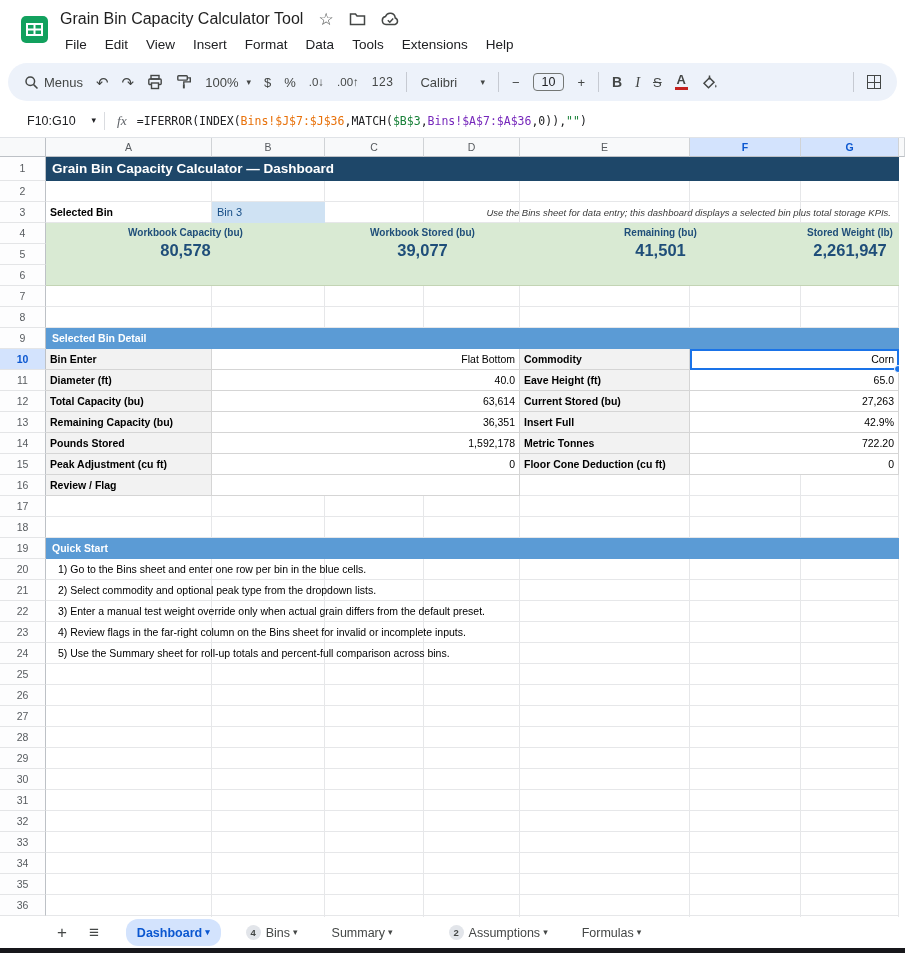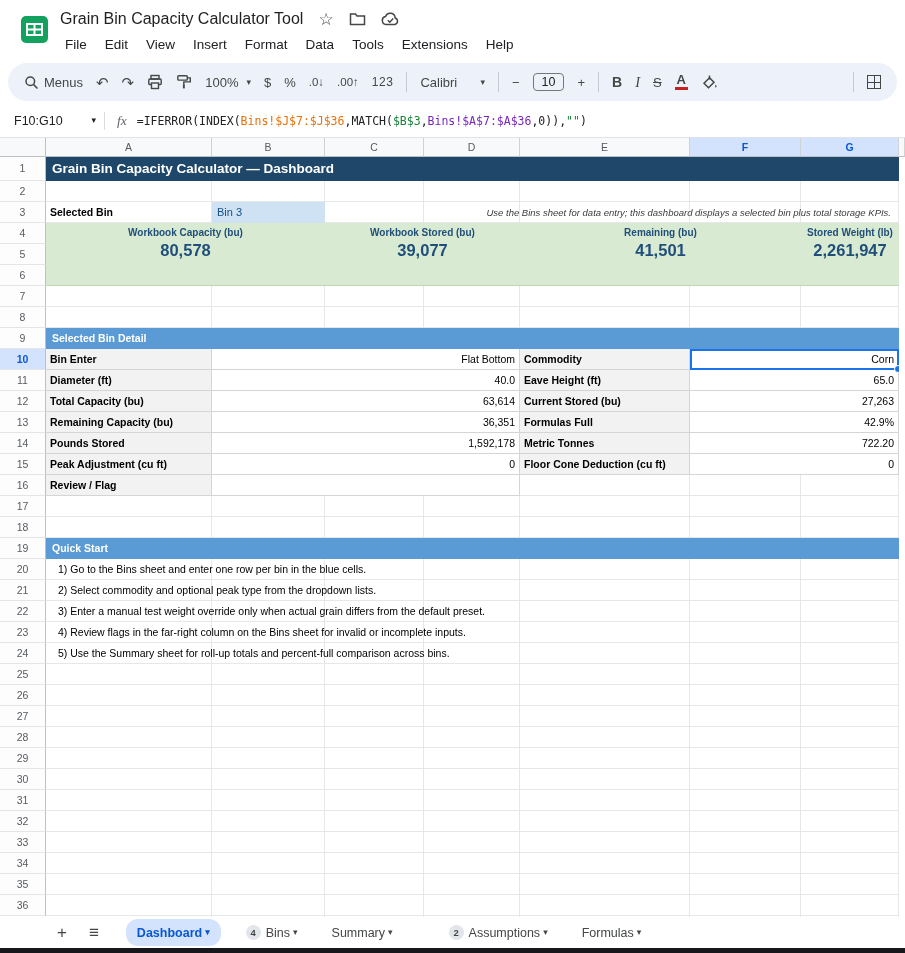--- a/index.html
+++ b/index.html
@@ -25,21 +25,21 @@
 .strike-s{text-decoration:line-through;font-size:13px}
 .acolor{font-weight:700;font-size:13px;display:flex;flex-direction:column;align-items:center;line-height:12px}
 .acolor .bar{width:13px;height:3px;background:#c5221f;margin-top:1px}
 .caret{font-size:9px;margin-left:3px;line-height:1}
 .borders-gl{width:14px;height:14px;border:1.4px solid #444746;position:relative}
 .borders-gl:before{content:"";position:absolute;left:0;right:0;top:50%;height:1.4px;background:#444746}
 .borders-gl:after{content:"";position:absolute;top:0;bottom:0;left:50%;width:1.4px;background:#444746}
 .mleft{margin-left:auto}
 
 .fbar{position:absolute;left:0;top:104px;width:100%;height:34px;display:flex;align-items:center;background:#fff;border-bottom:1px solid #e0e3e7}
-.namebox{width:96px;padding-left:14px;font-size:12.5px;color:#202124;display:flex;align-items:center;justify-content:space-between;cursor:pointer}
+.namebox{width:96px;padding-left:27px;font-size:12.5px;color:#202124;display:flex;align-items:center;justify-content:space-between;cursor:pointer}
 .fdiv{width:1px;height:18px;background:#dadce0;margin:0 8px}
 .fx{font-family:"Liberation Serif",serif;font-style:italic;color:#5f6368;font-size:13.5px;margin:0 10px 0 4px}
 .formula{font-family:"DejaVu Sans Mono",monospace;font-size:11.5px;color:#202124;white-space:pre}
 .fr1{color:#e8710a}.fr2{color:#188038}.fr3{color:#7627bb}.fstr{color:#188038}
 
 .grid{position:absolute;left:0;top:138px;width:905px;height:779px;background:#fff}
 .corner{position:absolute;left:0;top:0;width:46px;height:19px;background:#f8f9fa;border-right:1px solid #bdc1c6;border-bottom:1px solid #bdc1c6}
 .colhs{position:absolute;left:46px;top:0;height:19px;display:flex}
 .col-h{height:19px;line-height:18px;text-align:center;font-size:10.5px;color:#575b5f;background:#f8f9fa;border-right:1px solid #d0d3d6;border-bottom:1px solid #bdc1c6;flex:none}
 .col-h.sel{background:#d3e3fd;color:#0b57d0;font-weight:700}
@@ -321,21 +321,21 @@
         </div>
         <div class="drow">
           <div class="dl">Total Capacity (bu)</div>
           <div class="dv">63,614</div>
           <div class="dl2">Current Stored (bu)</div>
           <div class="dv2">27,263</div>
         </div>
         <div class="drow">
           <div class="dl">Remaining Capacity (bu)</div>
           <div class="dv">36,351</div>
-          <div class="dl2">Formulas Full</div>
+          <div class="dl2">Insert Full</div>
           <div class="dv2">42.9%</div>
         </div>
         <div class="drow">
           <div class="dl">Pounds Stored</div>
           <div class="dv">1,592,178</div>
           <div class="dl2">Metric Tonnes</div>
           <div class="dv2">722.20</div>
         </div>
         <div class="drow">
           <div class="dl">Peak Adjustment (cu ft)</div>

